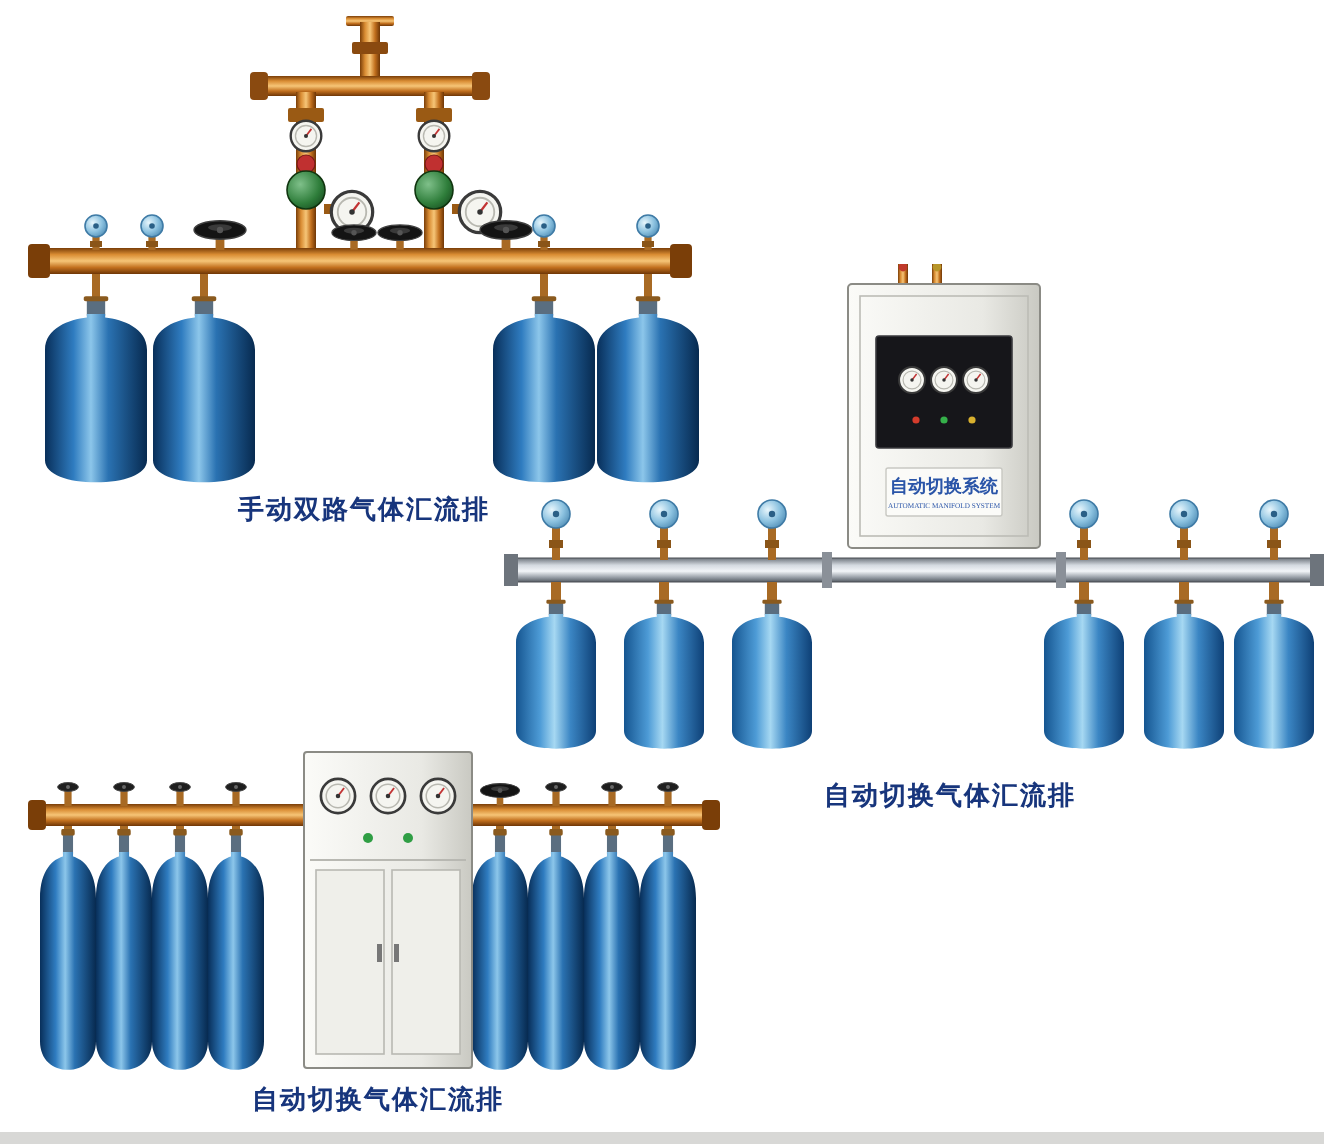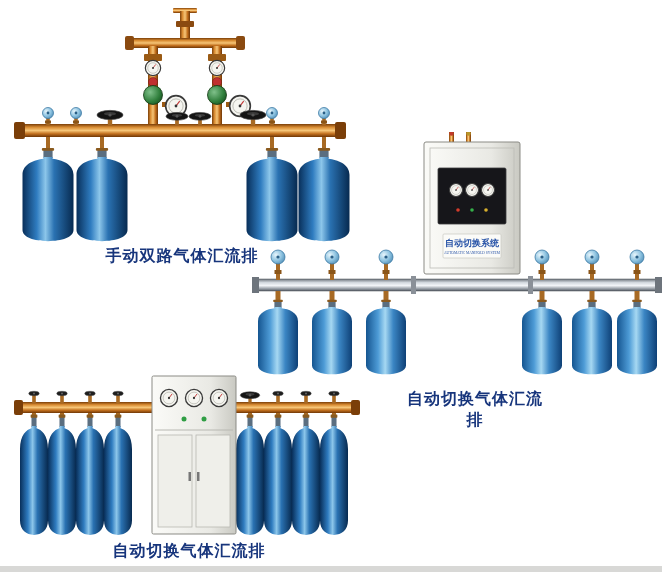--- a/index.html
+++ b/index.html
@@ -2,21 +2,21 @@
 <html><head>
 <meta charset="utf-8">
 <style>
   html,body{margin:0;padding:0;background:#fff;}
   #canvas{
     position:relative;width:662px;height:572px;background:#ffffff;
     overflow:hidden;font-family:"DejaVu Sans",sans-serif;
   }
   .fig{position:absolute;}
   .caption{
-    position:absolute;text-align:center;font-weight:bold;font-size:16px;
+    position:absolute;text-align:center;font-weight:bold;font-size:13px;
     letter-spacing:1px;color:#17357c;font-family:"DejaVu Sans",sans-serif;
   }
   #bottom-strip{position:absolute;left:0;top:566px;width:662px;height:6px;background:#d8d8d6;}
   svg{display:block;}
 </style>
 </head>
 <body>
 
 <div id="canvas">
 

